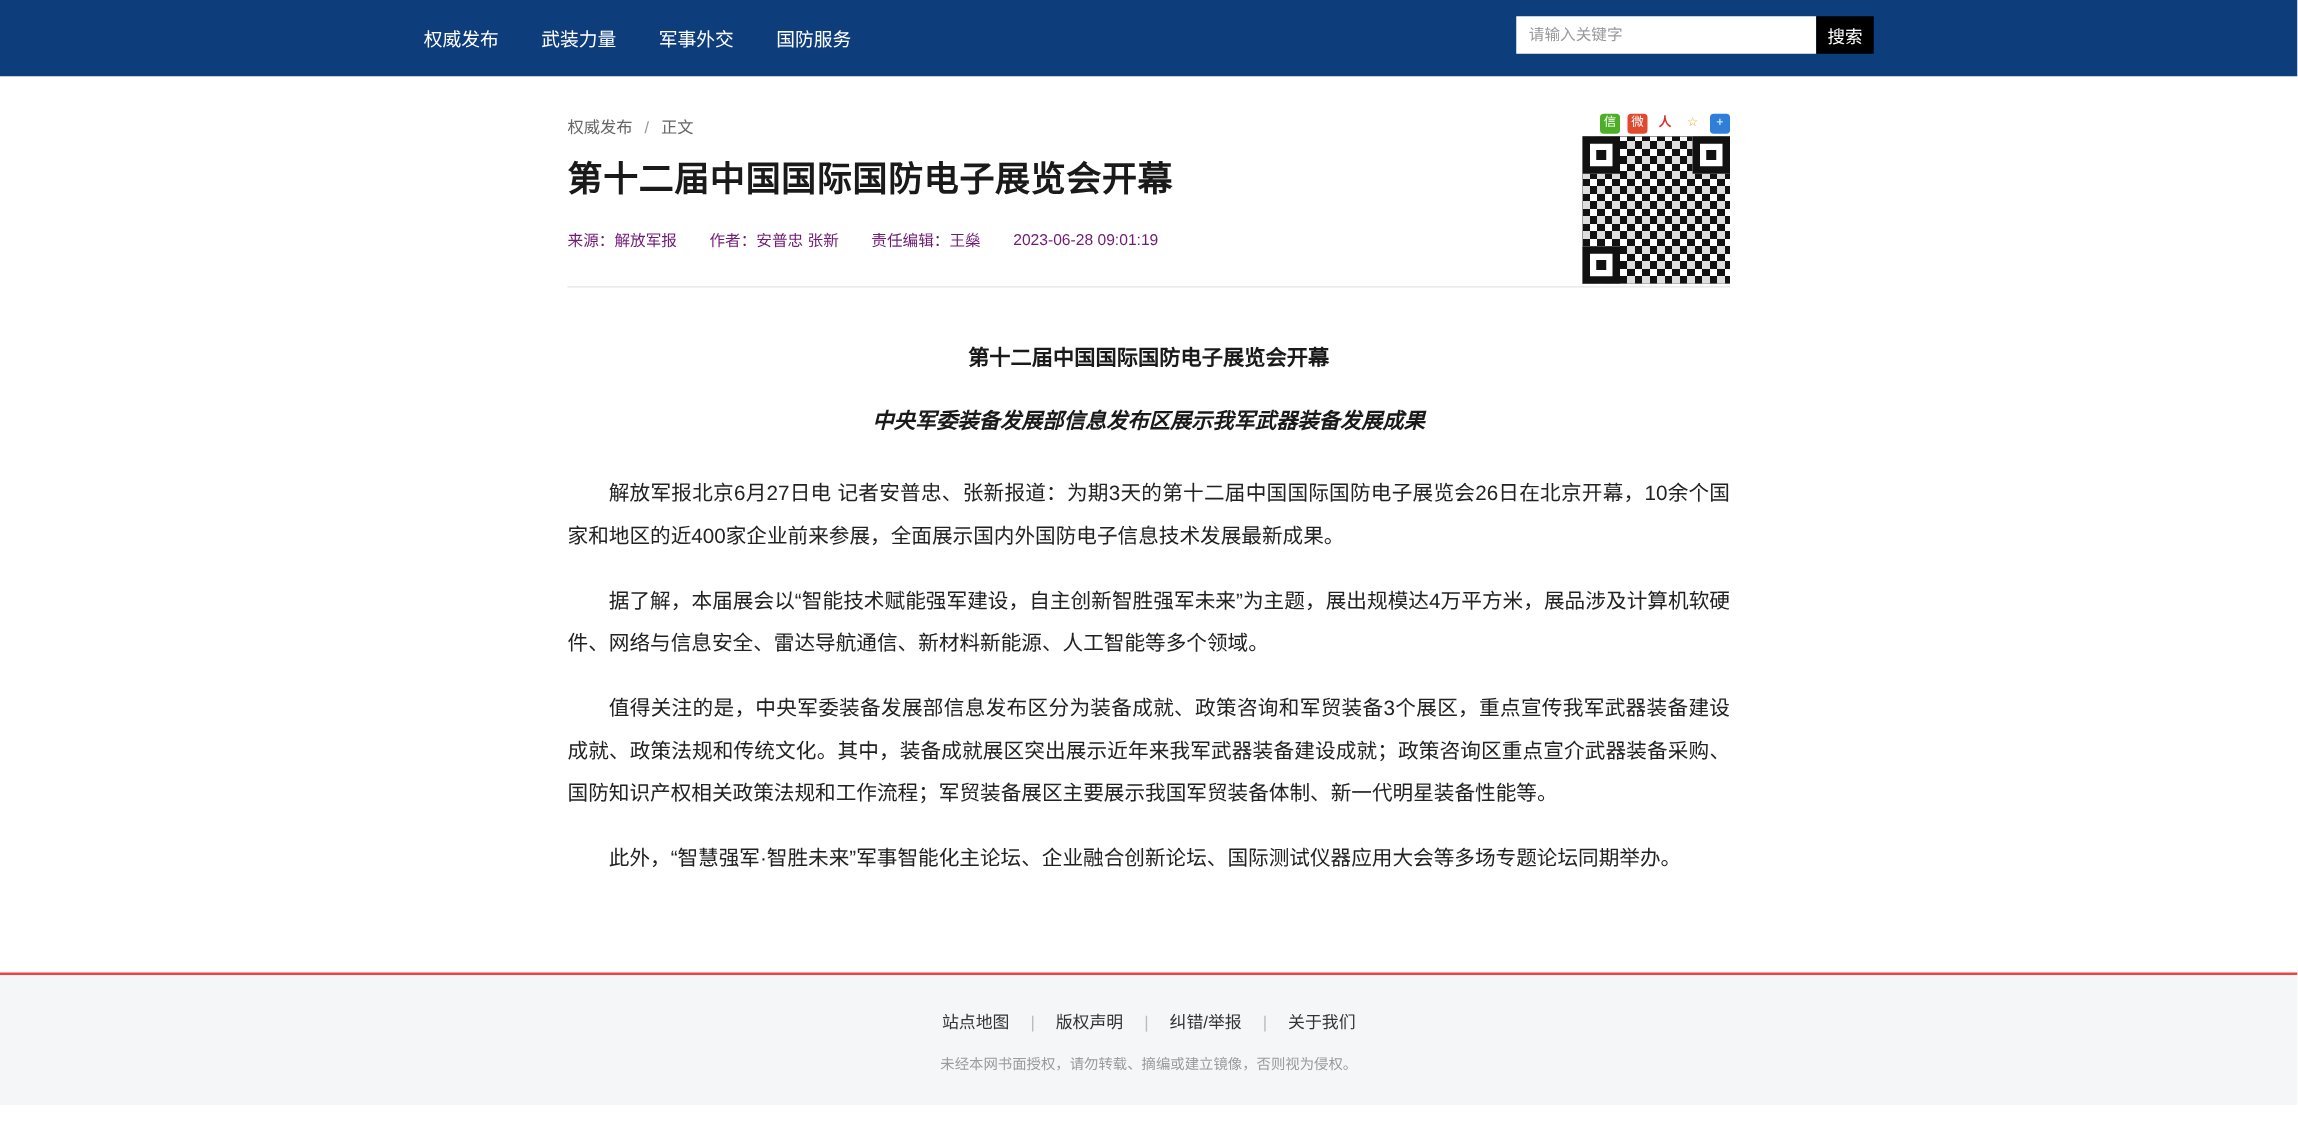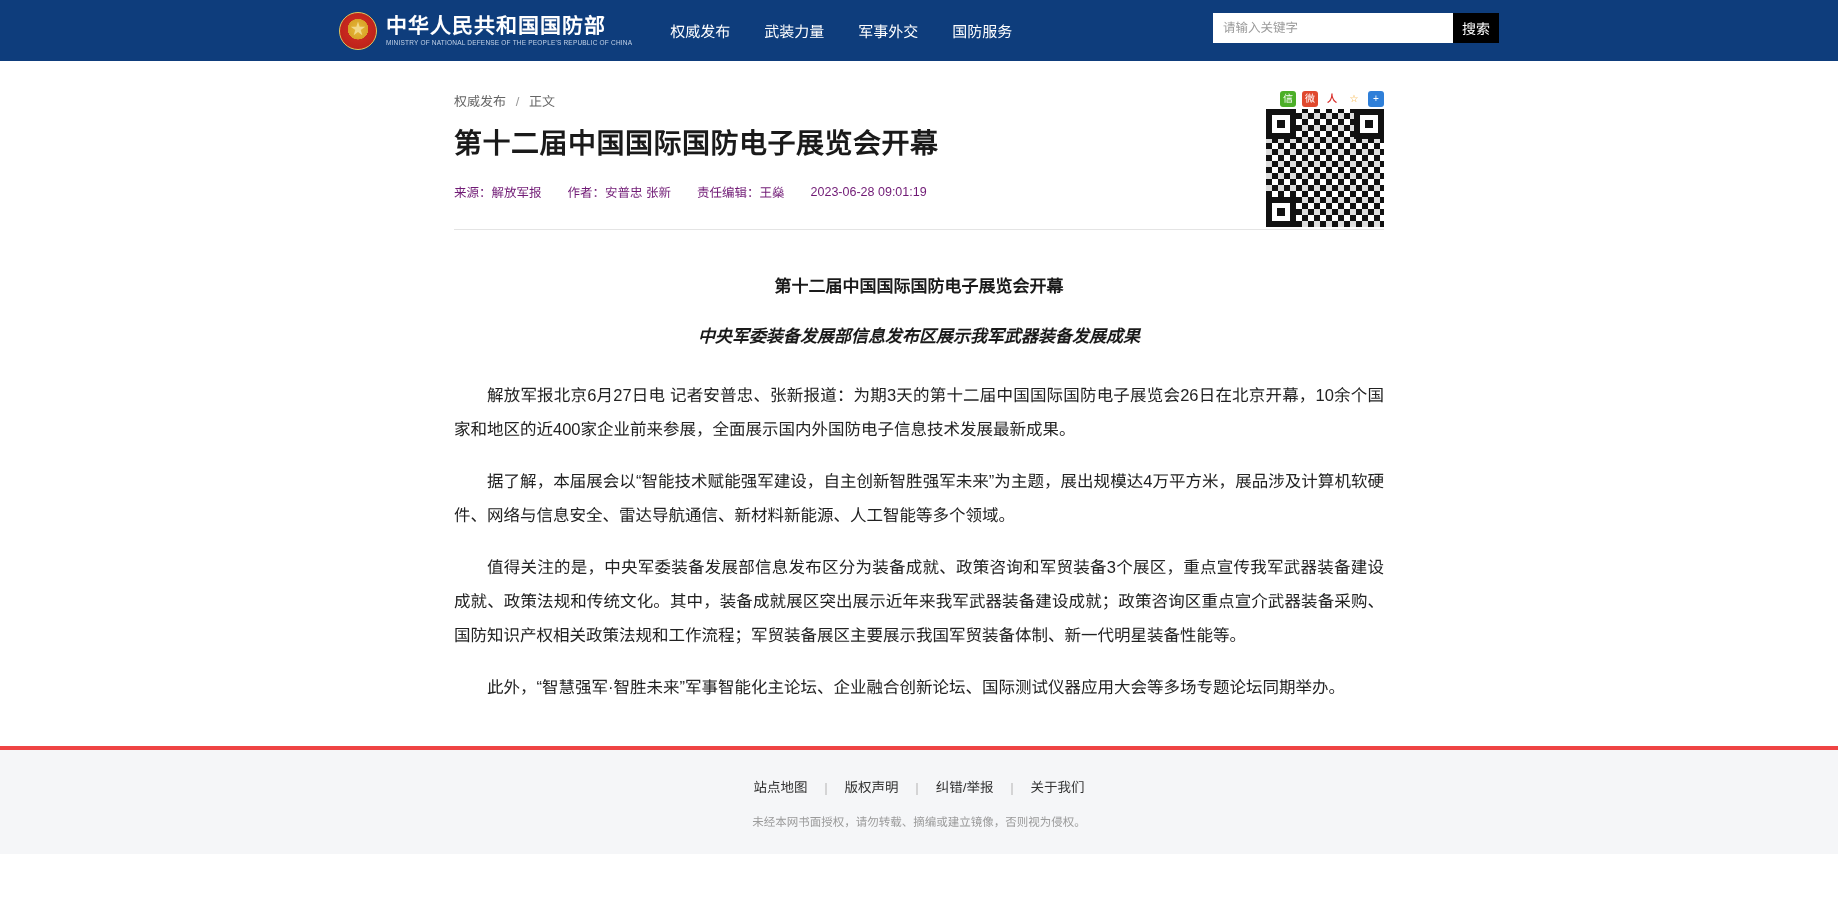--- a/index.html
+++ b/index.html
@@ -233,23 +233,24 @@
     line-height: 34px;
     text-indent: 2em;
     margin: 0 0 18px 0;
     text-align: justify;
   }
 
   
   .footer {
     width: 100%;
     background: #f5f6f8;
-    border-top: 4px solid #ef4444;
+    border-top: 2px solid #ef4444;
     padding: 26px 0 22px 0;
     text-align: center;
+    margin-top: 32px;
   }
   .footer-links {
     font-size: 13.5px;
     color: #333;
     margin-bottom: 16px;
   }
   .footer-links a { color: #333; text-decoration: none; cursor: pointer; }
   .footer-links .fsep { color: #bbb; margin: 0 13px; }
   .footer-note {
     font-size: 11.5px;
@@ -264,27 +265,20 @@
   .bottom-strip {
     height: 14px;
     background: #ffffff;
   }
 </style>
 </head>
 <body>
 
 <div class="header">
   <div class="header-inner">
-    <div class="logo-wrap">
-      <div class="emblem"></div>
-      <div class="logo-text">
-        <span class="logo-cn">中华人民共和国国防部</span>
-        <span class="logo-en">MINISTRY OF NATIONAL DEFENSE OF THE PEOPLE'S REPUBLIC OF CHINA</span>
-      </div>
-    </div>
 
     <nav class="nav">
       <a class="nav-item">权威发布</a>
       <a class="nav-item">武装力量</a>
       <a class="nav-item">军事外交</a>
       <a class="nav-item">国防服务</a>
     </nav>
 
     <div class="header-right-pad">
       <div class="search-box">

